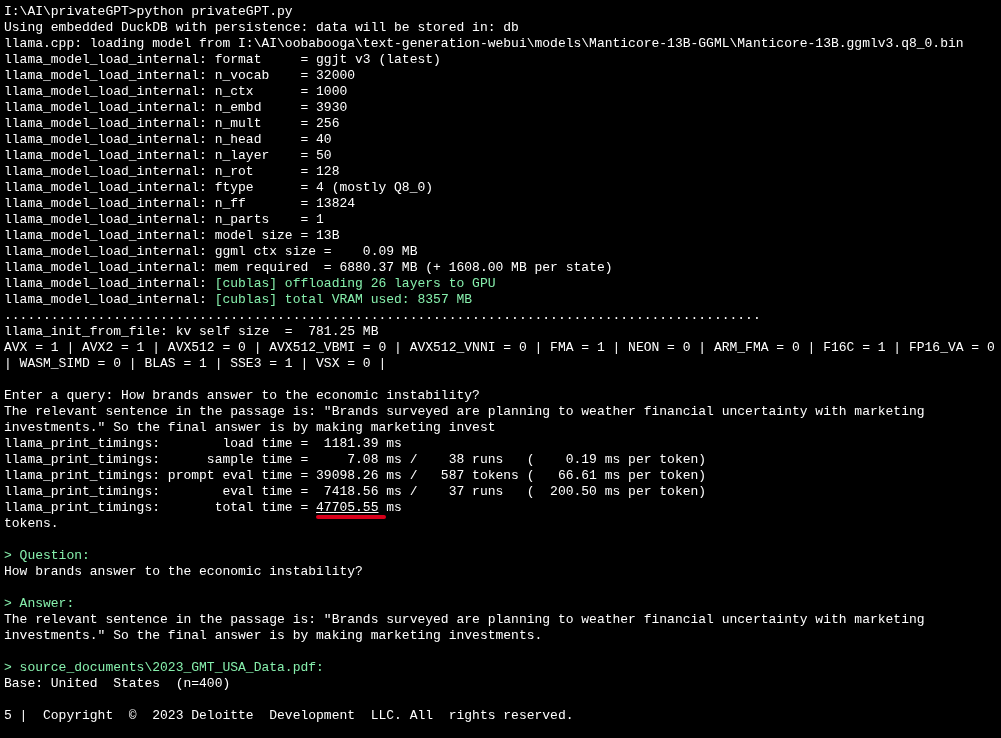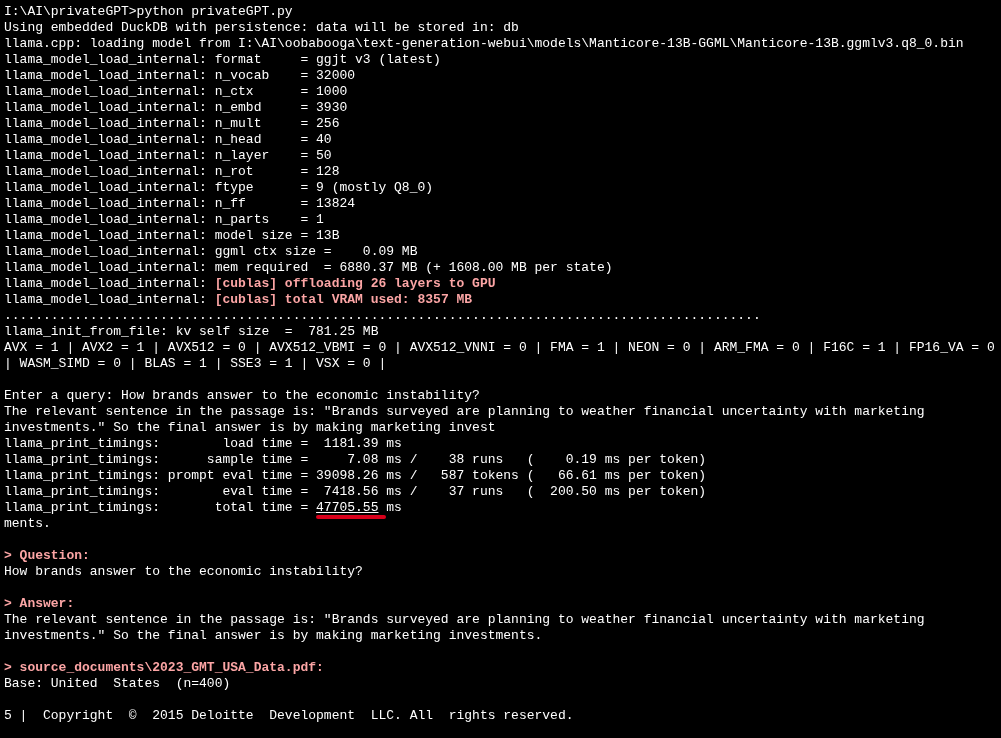--- a/index.html
+++ b/index.html
@@ -11,21 +11,21 @@
     font-size: 13px;
     line-height: 16px;
     width: 1001px;
   }
   pre {
     margin: 0;
     padding: 4px;
     white-space: pre;
     font-family: inherit;
   }
-  .cyan { color: #fca5a5; font-weight: bold; }
+  .cyan { color: #86efac; }
   .red-underline {
     position: relative;
     display: inline-block;
     text-decoration: underline;
   }
   .red-underline::after {
     content: "";
     position: absolute;
     left: 0;
     right: -8px;
@@ -42,47 +42,47 @@
 <span>Using embedded DuckDB with persistence: data will be stored in: db</span>
 <span>llama.cpp: loading model from I:\AI\oobabooga\text-generation-webui\models\Manticore-13B-GGML\Manticore-13B.ggmlv3.q8_0.bin</span>
 <span>llama_model_load_internal: format     = ggjt v3 (latest)</span>
 <span>llama_model_load_internal: n_vocab    = 32000</span>
 <span>llama_model_load_internal: n_ctx      = 1000</span>
 <span>llama_model_load_internal: n_embd     = 3930</span>
 <span>llama_model_load_internal: n_mult     = 256</span>
 <span>llama_model_load_internal: n_head     = 40</span>
 <span>llama_model_load_internal: n_layer    = 50</span>
 <span>llama_model_load_internal: n_rot      = 128</span>
-<span>llama_model_load_internal: ftype      = 9 (mostly Q8_0)</span>
+<span>llama_model_load_internal: ftype      = 4 (mostly Q8_0)</span>
 <span>llama_model_load_internal: n_ff       = 13824</span>
 <span>llama_model_load_internal: n_parts    = 1</span>
 <span>llama_model_load_internal: model size = 13B</span>
 <span>llama_model_load_internal: ggml ctx size =    0.09 MB</span>
 <span>llama_model_load_internal: mem required  = 6880.37 MB (+ 1608.00 MB per state)</span>
 <span><span>llama_model_load_internal: </span><span class="cyan">[cublas] offloading 26 layers to GPU</span></span>
 <span><span>llama_model_load_internal: </span><span class="cyan">[cublas] total VRAM used: 8357 MB</span></span>
 <span>.................................................................................................</span>
 <span>llama_init_from_file: kv self size  =  781.25 MB</span>
 <span id="avx">AVX = 1 | AVX2 = 1 | AVX512 = 0 | AVX512_VBMI = 0 | AVX512_VNNI = 0 | FMA = 1 | NEON = 0 | ARM_FMA = 0 | F16C = 1 | FP16_VA = 0
 | WASM_SIMD = 0 | BLAS = 1 | SSE3 = 1 | VSX = 0 |</span>
 
 <span>Enter a query: How brands answer to the economic instability?</span>
 <span id="relwrap">The relevant sentence in the passage is: "Brands surveyed are planning to weather financial uncertainty with marketing
 investments." So the final answer is by making marketing invest</span>
 <span>llama_print_timings:        load time =  1181.39 ms</span>
 <span>llama_print_timings:      sample time =     7.08 ms /    38 runs   (    0.19 ms per token)</span>
 <span>llama_print_timings: prompt eval time = 39098.26 ms /   587 tokens (   66.61 ms per token)</span>
 <span>llama_print_timings:        eval time =  7418.56 ms /    37 runs   (  200.50 ms per token)</span>
 <span><span>llama_print_timings:       total time = </span><span class="red-underline">47705.55</span><span> ms</span></span>
-<span>ments.</span>
+<span>tokens.</span>
 
 <span class="cyan">&gt; Question:</span>
 <span>How brands answer to the economic instability?</span>
 
 <span class="cyan">&gt; Answer:</span>
 <span id="answrap">The relevant sentence in the passage is: "Brands surveyed are planning to weather financial uncertainty with marketing
 investments." So the final answer is by making marketing investments.</span>
 
 <span class="cyan">&gt; source_documents\2023_GMT_USA_Data.pdf:</span>
 <span>Base: United  States  (n=400)</span>
 
-<span>5 |  Copyright  ©  2015 Deloitte  Development  LLC. All  rights reserved.</span>
+<span>5 |  Copyright  ©  2023 Deloitte  Development  LLC. All  rights reserved.</span>
 </pre>
 
 </body></html>

